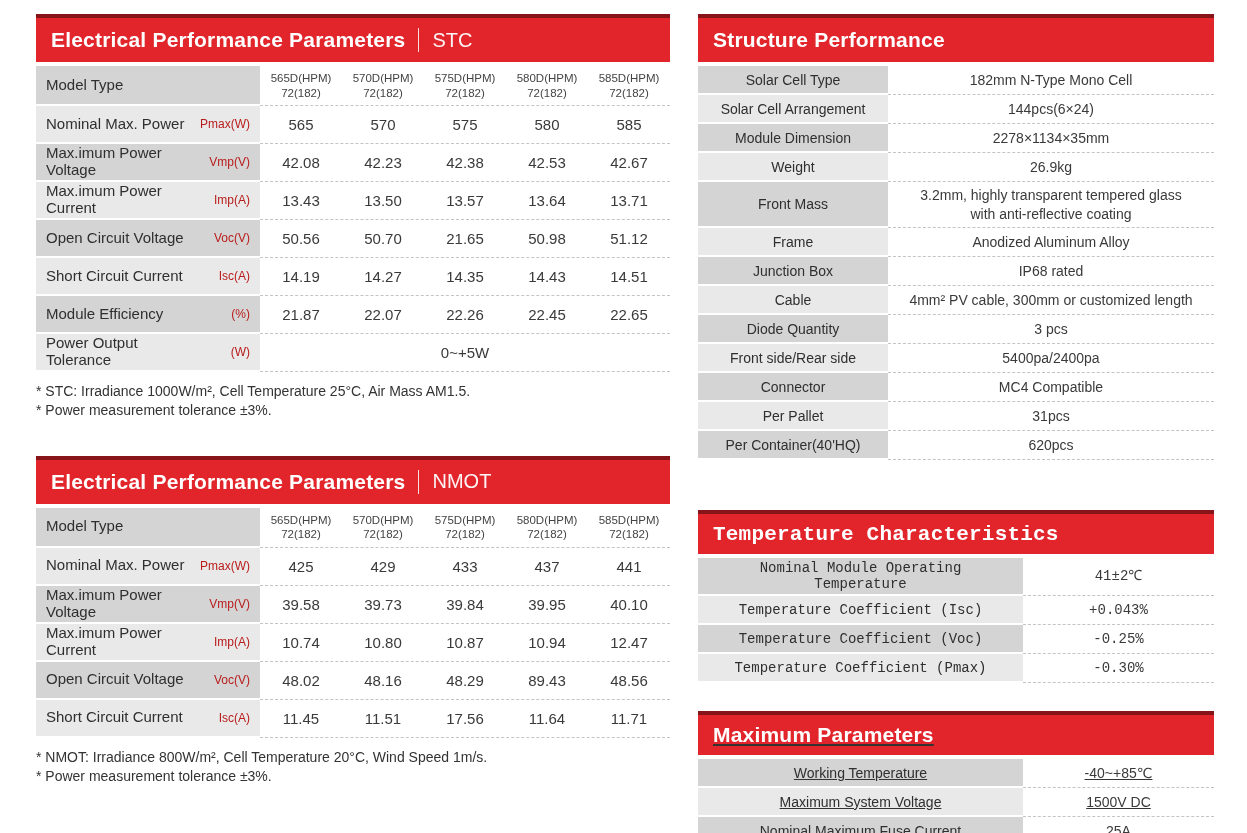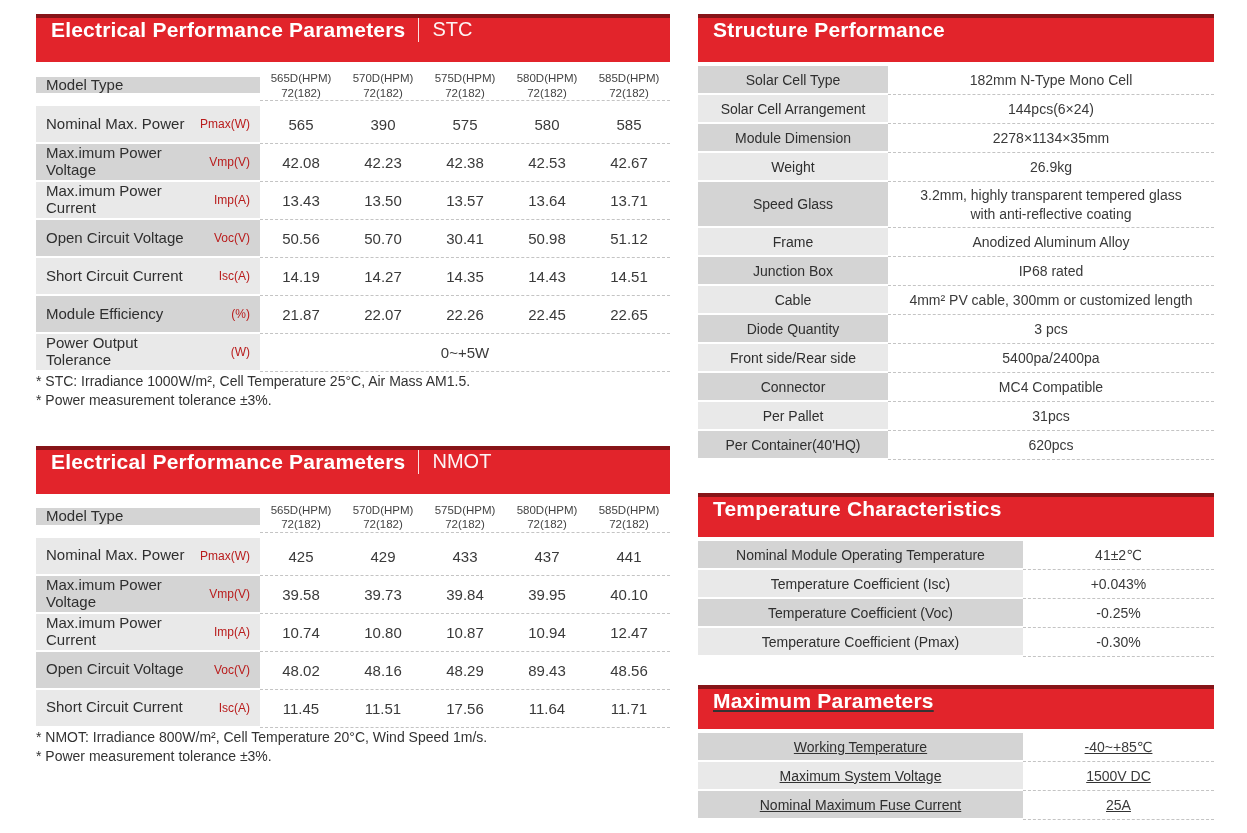--- a/index.html
+++ b/index.html
@@ -5,61 +5,61 @@
   * { margin:0; padding:0; box-sizing:border-box; }
   html,body { background:#ffffff; }
   body { font-family:"Liberation Sans","DejaVu Sans",sans-serif; color:#333; }
   .page { position:relative; width:1247px; height:833px; background:#fff; overflow:hidden; }
 
   .col-left  { position:absolute; left:36px;  top:14px; width:634px; }
   .col-right { position:absolute; left:698px; top:14px; width:516px; }
 
   
   .bar { background:#e2242b; border-top:4px solid #871418; height:48px;
-         display:flex; align-items:flex-start; padding:0 15px; color:#fff; }
+         display:flex; align-items:center; padding:0 15px; color:#fff; }
   .bar.short { height:44px; }
   .bar-title { font-size:21px; font-weight:bold; letter-spacing:.2px; }
   .bar-divider { width:1px; height:24px; background:rgba(255,255,255,.85); margin:0 13px; }
   .bar-sub { font-size:20px; font-weight:400; color:#ffffff; opacity:.95; }
 
   
   .etable { margin-top:4px; }
   .erow { display:flex; height:38px; }
-  .erow.model { height:40px;align-items:center; }
+  .erow.model { height:40px; }
   .lbl { width:224px; display:flex; align-items:center; justify-content:space-between;
          padding:0 8px 0 10px; border-bottom:2px solid #fff; }
   .lbl.dark  { background:#d4d4d4; }
   .lbl.light { background:#e9e9e9; }
   .lbl-name { font-size:15px; color:#2f2f2f; line-height:1.12; max-width:158px; }
   .lbl-sym  { font-size:12px; color:#b91c1c; white-space:nowrap; padding-right:2px; }
   .vals { flex:1; display:flex; border-bottom:1px dashed #c4c4c4; align-items:center; }
   .val { flex:1; text-align:center; font-size:15px; color:#3a3a3a; }
   .val.model { font-size:11.5px; color:#444; white-space:pre-line; line-height:1.25; }
   .val.span-all { flex:1; }
 
-  .notes { }
+  .notes { margin-top:10px; }
   .note { font-size:14px; color:#333; line-height:1.38; }
 
   .panel-nmot { margin-top:35px; }
 
   
   .stable { margin-top:4px; }
   .srow { display:flex; min-height:29px; }
   .slbl { display:flex; align-items:center; justify-content:center; text-align:center;
           border-bottom:2px solid #fff; font-size:14px; color:#2f2f2f; padding:2px 14px; }
   .slbl.dark  { background:#d4d4d4; }
   .slbl.light { background:#e9e9e9; }
   .sval { flex:1; display:flex; align-items:center; justify-content:center; text-align:center;
           border-bottom:1px dashed #c4c4c4; font-size:14px; color:#3a3a3a;
           white-space:pre-line; line-height:1.3; padding:2px 4px; }
   .w-structure .slbl { width:190px; }
   .w-wide .slbl { width:325px; }
   .srow.tall { min-height:46px; }
 
-  .sec-temp { margin-top:33px; }
+  .sec-temp { margin-top:50px;font-family:Liberation Mono, monospace; }
   .sec-max  { margin-top:28px;text-decoration:underline; }
 </style>
 </head>
 <body>
 
 <div class="page">
 
   <div class="col-left">
 
     <section>
@@ -88,21 +88,21 @@
           </div>
         </div>
 
         <div class="erow">
           <div class="lbl light">
             <span class="lbl-name">Nominal Max. Power</span>
             <span class="lbl-sym">Pmax(W)</span>
           </div>
           <div class="vals">
             <div class="val">565</div>
-            <div class="val">390</div>
+            <div class="val">570</div>
             <div class="val">575</div>
             <div class="val">580</div>
             <div class="val">585</div>
           </div>
         </div>
 
         <div class="erow">
           <div class="lbl dark">
             <span class="lbl-name">Max.imum Power Voltage</span>
             <span class="lbl-sym">Vmp(V)</span>
@@ -131,21 +131,21 @@
         </div>
 
         <div class="erow">
           <div class="lbl dark">
             <span class="lbl-name">Open Circuit Voltage</span>
             <span class="lbl-sym">Voc(V)</span>
           </div>
           <div class="vals">
             <div class="val">50.56</div>
             <div class="val">50.70</div>
-            <div class="val">30.41</div>
+            <div class="val">21.65</div>
             <div class="val">50.98</div>
             <div class="val">51.12</div>
           </div>
         </div>
 
         <div class="erow">
           <div class="lbl light">
             <span class="lbl-name">Short Circuit Current</span>
             <span class="lbl-sym">Isc(A)</span>
           </div>
@@ -310,21 +310,21 @@
         </div>
         <div class="srow">
           <div class="slbl dark">Module Dimension</div>
           <div class="sval">2278×1134×35mm</div>
         </div>
         <div class="srow">
           <div class="slbl light">Weight</div>
           <div class="sval">26.9kg</div>
         </div>
         <div class="srow tall">
-          <div class="slbl dark">Speed Glass</div>
+          <div class="slbl dark">Front Mass</div>
           <div class="sval">3.2mm, highly transparent tempered glass
 with anti-reflective coating</div>
         </div>
         <div class="srow">
           <div class="slbl light">Frame</div>
           <div class="sval">Anodized Aluminum Alloy</div>
         </div>
         <div class="srow">
           <div class="slbl dark">Junction Box</div>
           <div class="sval">IP68 rated</div>

